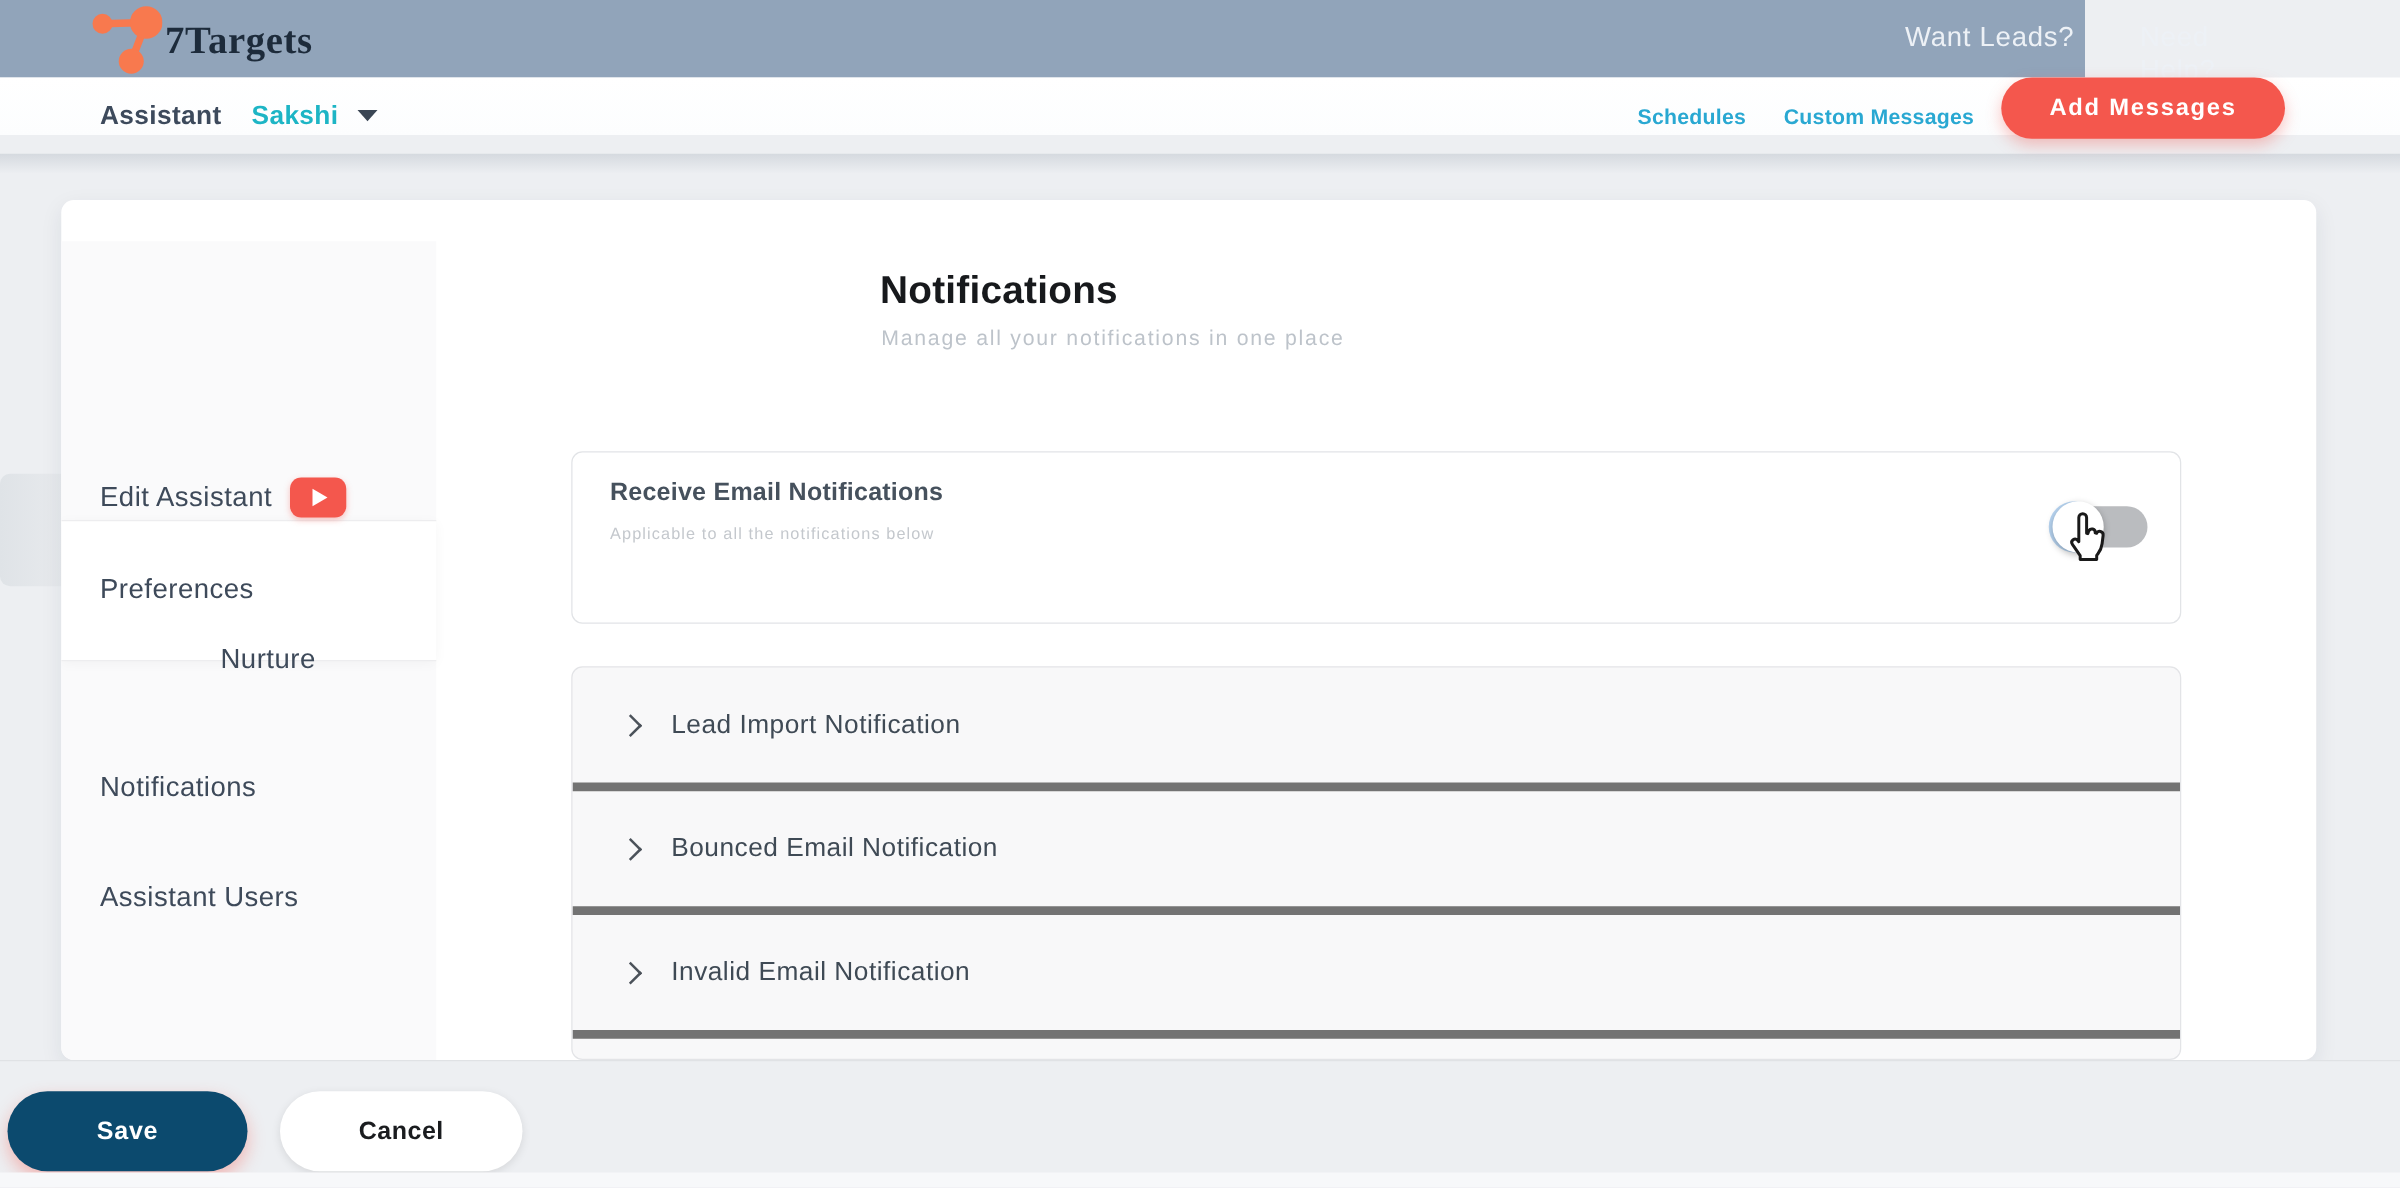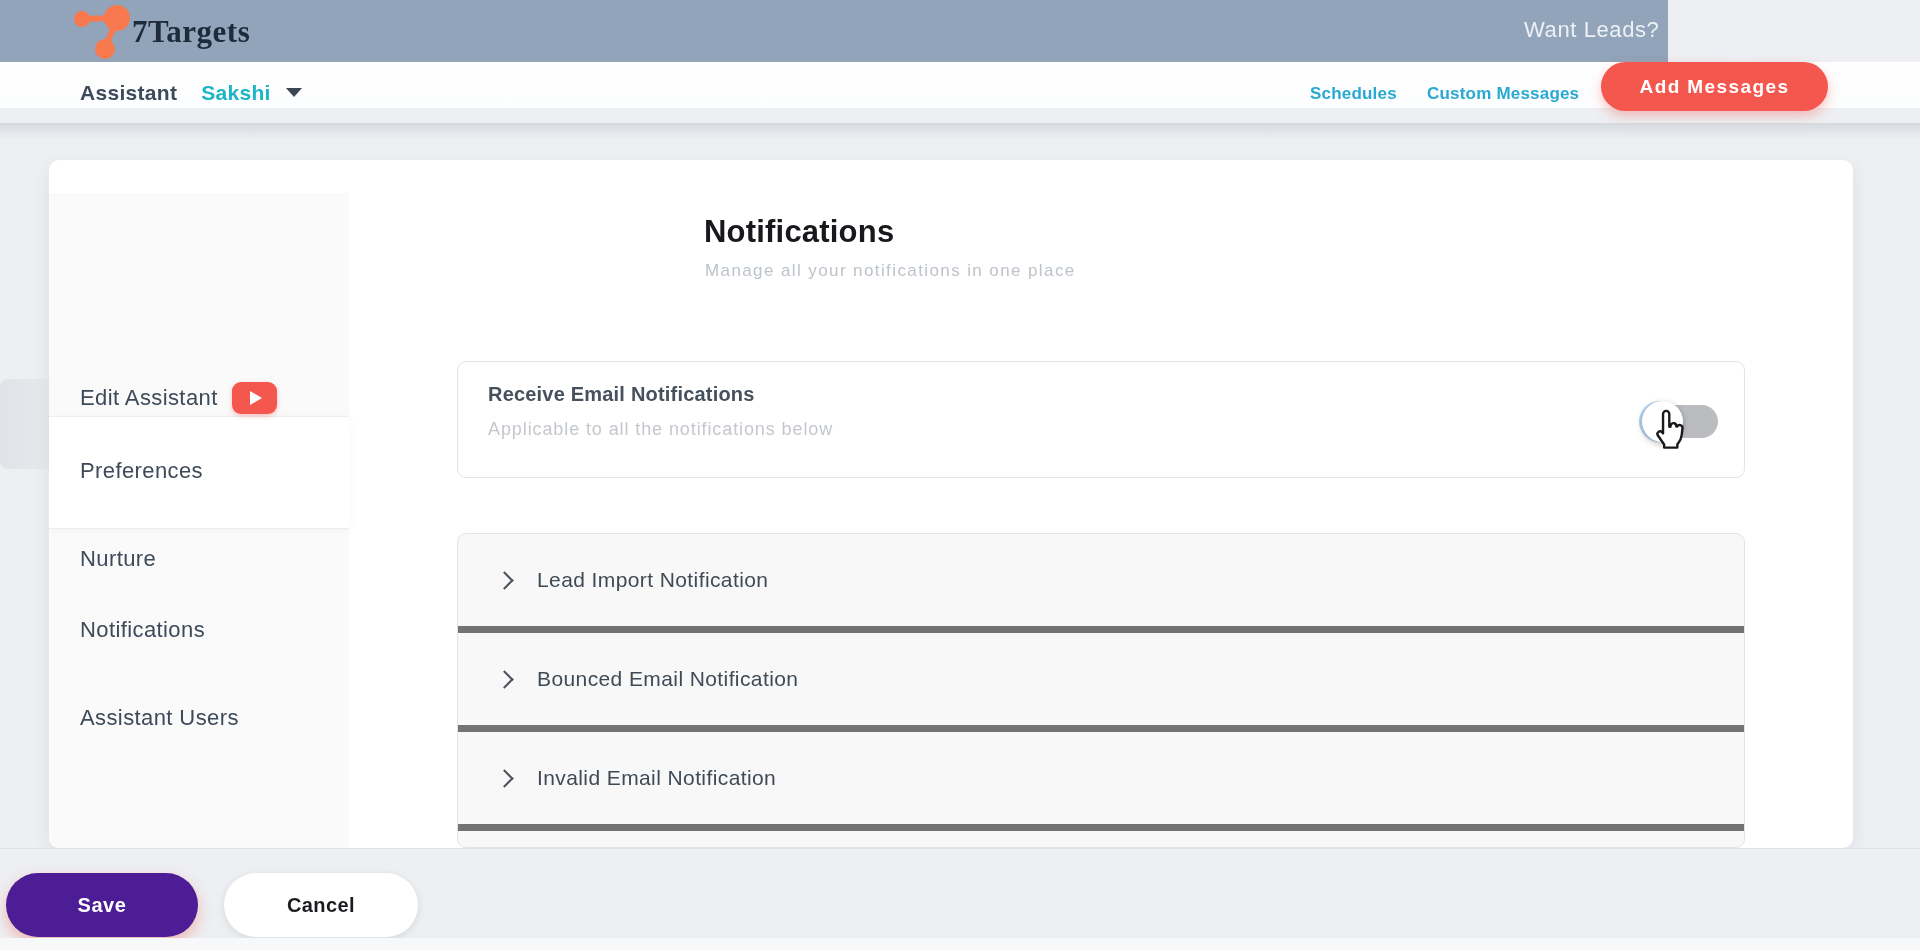--- a/index.html
+++ b/index.html
@@ -47,45 +47,45 @@
          overflow:hidden;}
 
   
   .sidebar{position:absolute;left:0;top:0;width:300px;height:688px;background:#fafafb;margin-top:33px;}
   .side-item{position:absolute;left:0;width:300px;height:64px;display:flex;
          align-items:center;padding-left:31px;box-sizing:border-box;
          font-size:22px;color:#3e4a5a;letter-spacing:.4px;cursor:pointer;}
   .side-item .lbl{white-space:nowrap;}
   .item-edit{top:173px;}
   .item-pref{top:246px;}
-  .item-nurture{top:334px;}
+  .item-nurture{top:302px;justify-content:center;}
   .item-notif{top:405px;}
   .item-users{top:493px;}
   .side-divider{position:absolute;left:0;width:300px;height:1px;background:#ededef;}
   .div1{top:223px;}
   .div2{top:335px;}
   .active-row{position:absolute;left:0;top:223px;width:300px;height:112px;background:#ffffff;
          box-shadow:0 2px 10px rgba(0,0,0,.04);}
   .yt-icon{display:inline-flex;align-items:center;justify-content:center;
          width:45px;height:32px;border-radius:9px;background:#f4574d;margin-left:14px;
          box-shadow:0 2px 5px rgba(244,87,77,.35);}
   .yt-play{width:0;height:0;border-top:7px solid transparent;border-bottom:7px solid transparent;
          border-left:12px solid #ffffff;margin-left:3px;}
 
   
   .page-title{position:absolute;left:704px;top:214px;font-size:31px;font-weight:700;
          color:#17191c;letter-spacing:.2px;}
   .page-subtitle{position:absolute;left:705px;top:261px;font-size:17px;color:#bdc3ca;
          letter-spacing:1.4px;}
 
-  .receive-card{position:absolute;left:457px;top:361px;width:1288px;height:117px;
+  .receive-card{position:absolute;left:457px;top:361px;width:1288px;height:138px;
          background:#fff;border:1px solid #e2e4e7;border-radius:9px;box-sizing:border-box;}
   .receive-label{position:absolute;left:30px;top:21px;font-size:20px;font-weight:600;
          color:#46515d;letter-spacing:.2px;}
-  .receive-desc{position:absolute;left:30px;top:57px;font-size:18px;color:#c4c8cd;
+  .receive-desc{position:absolute;left:30px;top:57px;font-size:13px;color:#c4c8cd;
          letter-spacing:.9px;}
   .toggle{position:absolute;left:1187px;top:43px;width:73px;height:33px;border-radius:17px;
          background:#babcbf;cursor:pointer;}
   .knob{position:absolute;left:-3px;top:-4px;width:41px;height:41px;border-radius:50%;
          background:#fff;box-shadow:0 2px 6px rgba(0,0,0,.28), -3px 0 0 rgba(126,178,232,.55);}
 
   .accordion{position:absolute;left:457px;top:533px;width:1288px;height:315px;
          background:#f8f8f9;border:1px solid #e3e4e7;border-radius:9px;
          box-sizing:border-box;overflow:hidden;}
   .acc-row{position:relative;height:92px;display:flex;align-items:center;
@@ -93,21 +93,21 @@
   .chev{width:11px;height:11px;border-right:2.4px solid #4b525a;border-top:2.4px solid #4b525a;
          transform:rotate(45deg);margin-left:40px;flex:0 0 auto;}
   .acc-label{margin-left:26px;font-size:21px;color:#3f4a55;letter-spacing:.4px;}
 
   
   .footer{position:absolute;left:0;top:848px;width:1920px;height:102px;background:#edeff2;}
   .footer::before{content:"";position:absolute;left:0;top:0;width:100%;height:1px;
          background:rgba(0,0,0,.05);}
   .footer-strip{position:absolute;left:0;top:90px;width:1920px;height:12px;background:#f7f8fa;}
   .btn-save{position:absolute;left:6px;top:25px;width:192px;height:64px;border:none;
-         border-radius:32px;background:#4c1d95;color:#fff;font-family:"Liberation Sans",sans-serif;
+         border-radius:32px;background:#0c4a6e;color:#fff;font-family:"Liberation Sans",sans-serif;
          font-size:20px;font-weight:700;letter-spacing:.6px;cursor:pointer;
          box-shadow:0 6px 14px rgba(244,87,77,.38);}
   .btn-cancel{position:absolute;left:224px;top:25px;width:194px;height:64px;border:none;
          border-radius:32px;background:#ffffff;color:#1a1c1f;font-family:"Liberation Sans",sans-serif;
          font-size:20px;font-weight:700;letter-spacing:.4px;cursor:pointer;
          box-shadow:0 2px 8px rgba(0,0,0,.10);}
   .footer-hint{position:absolute;left:523px;top:46px;font-size:19px;color:#48525c;
          letter-spacing:.2px;}
 
   

